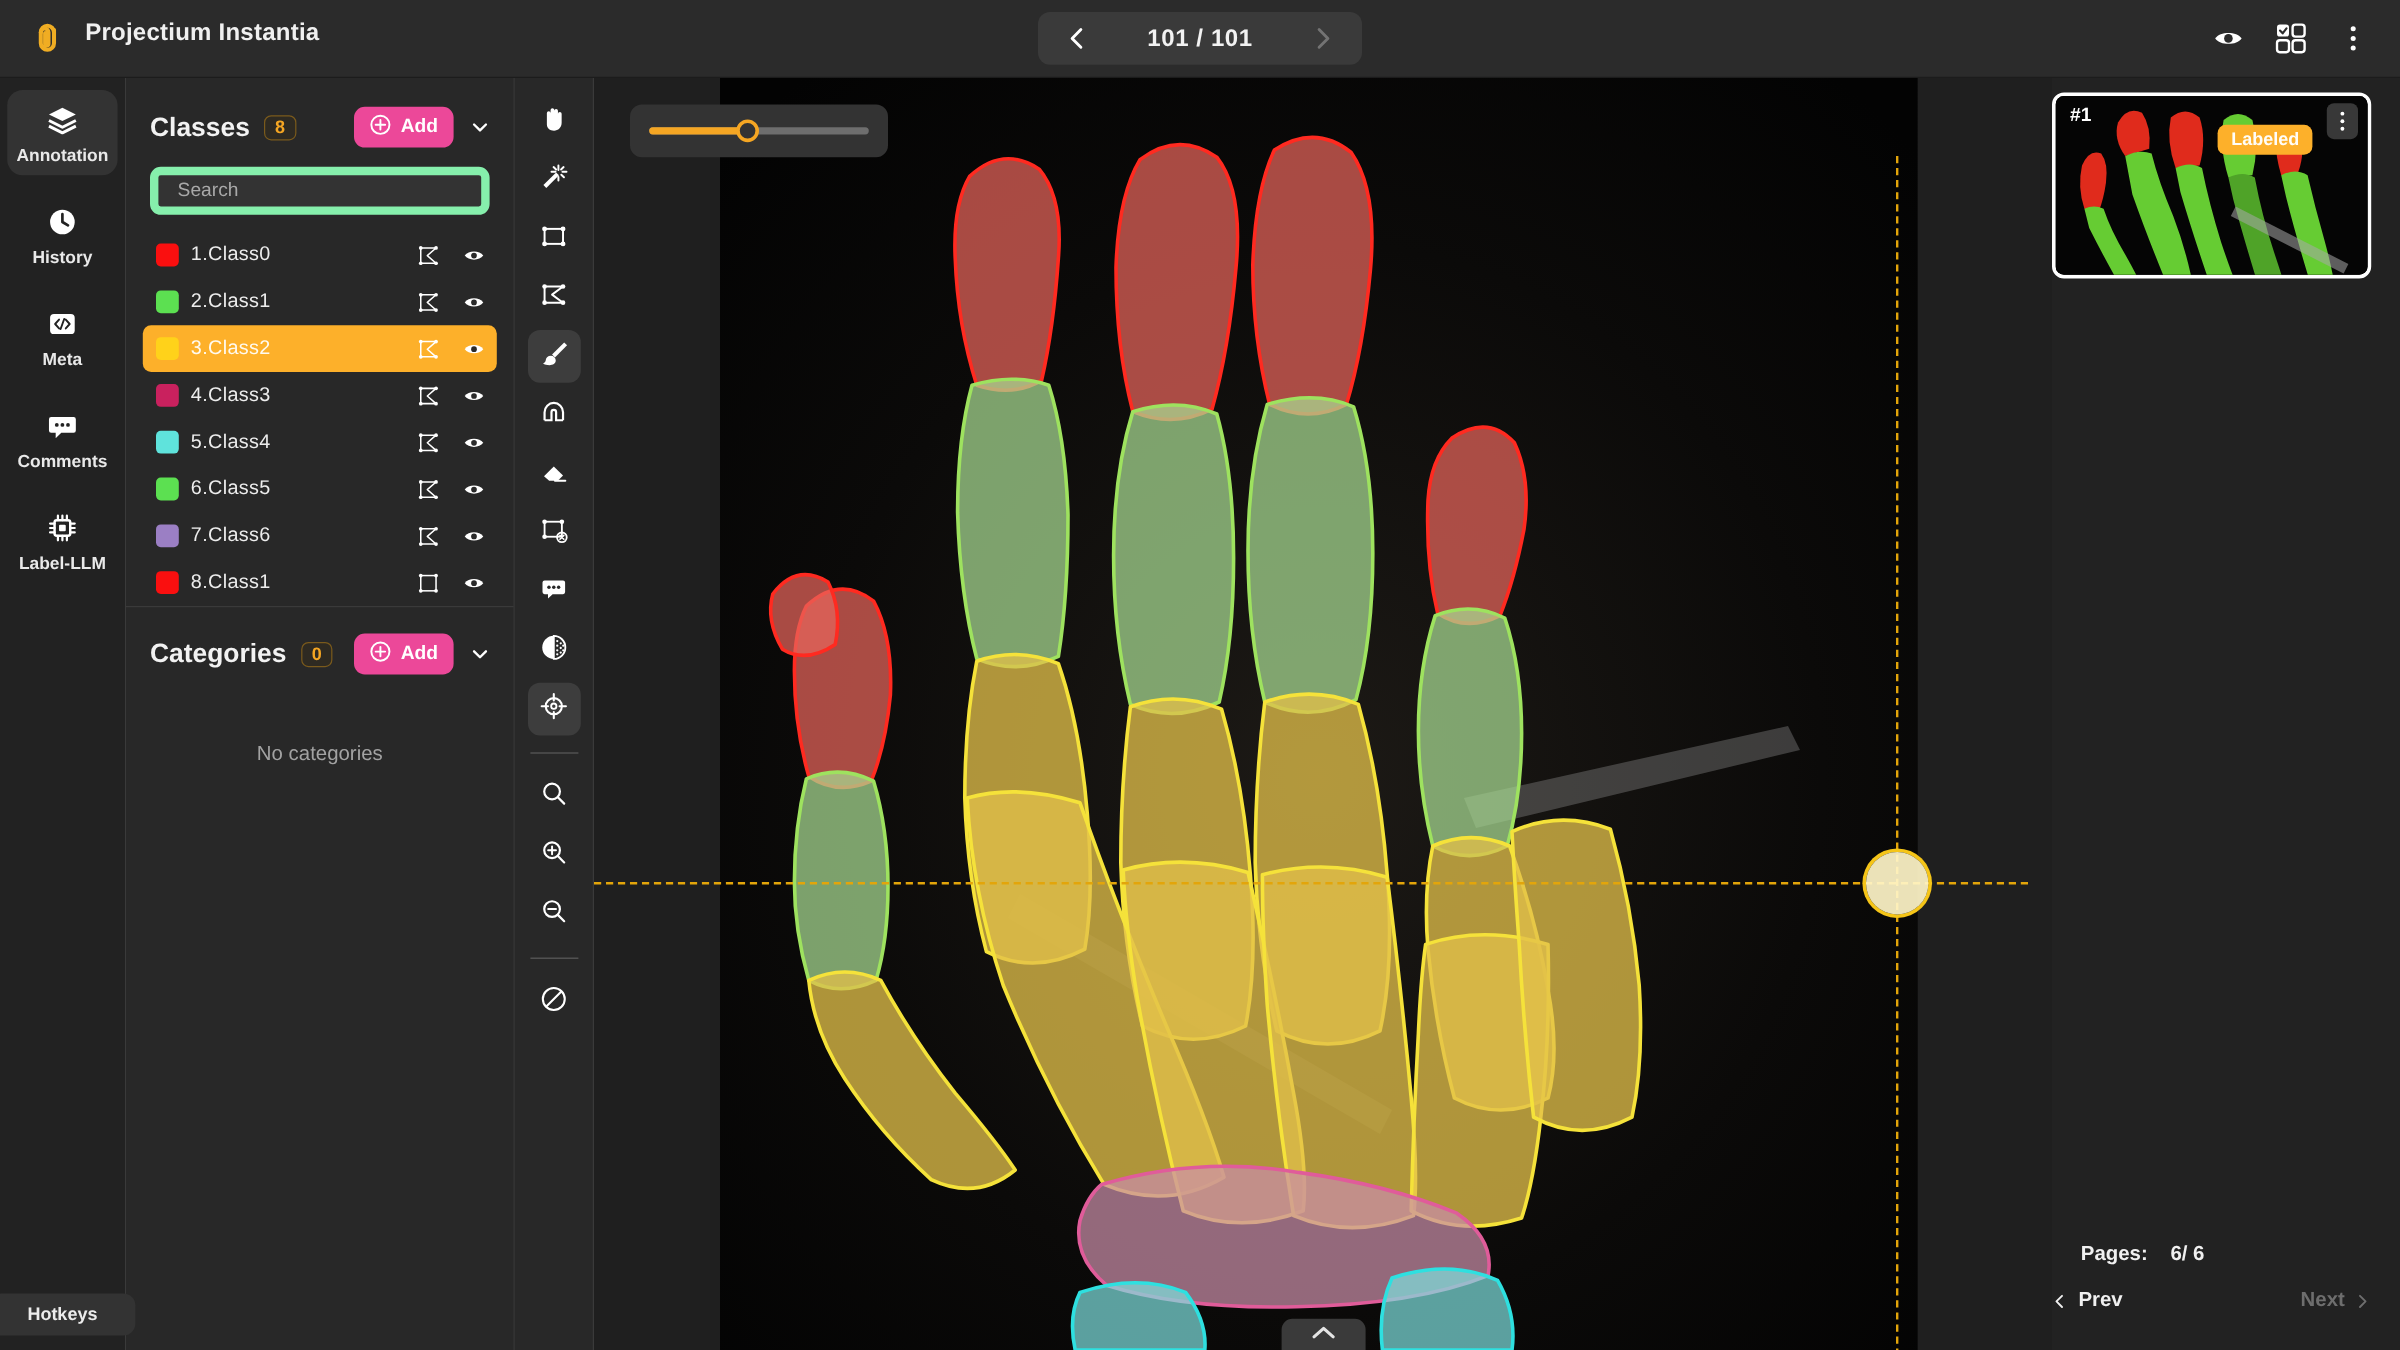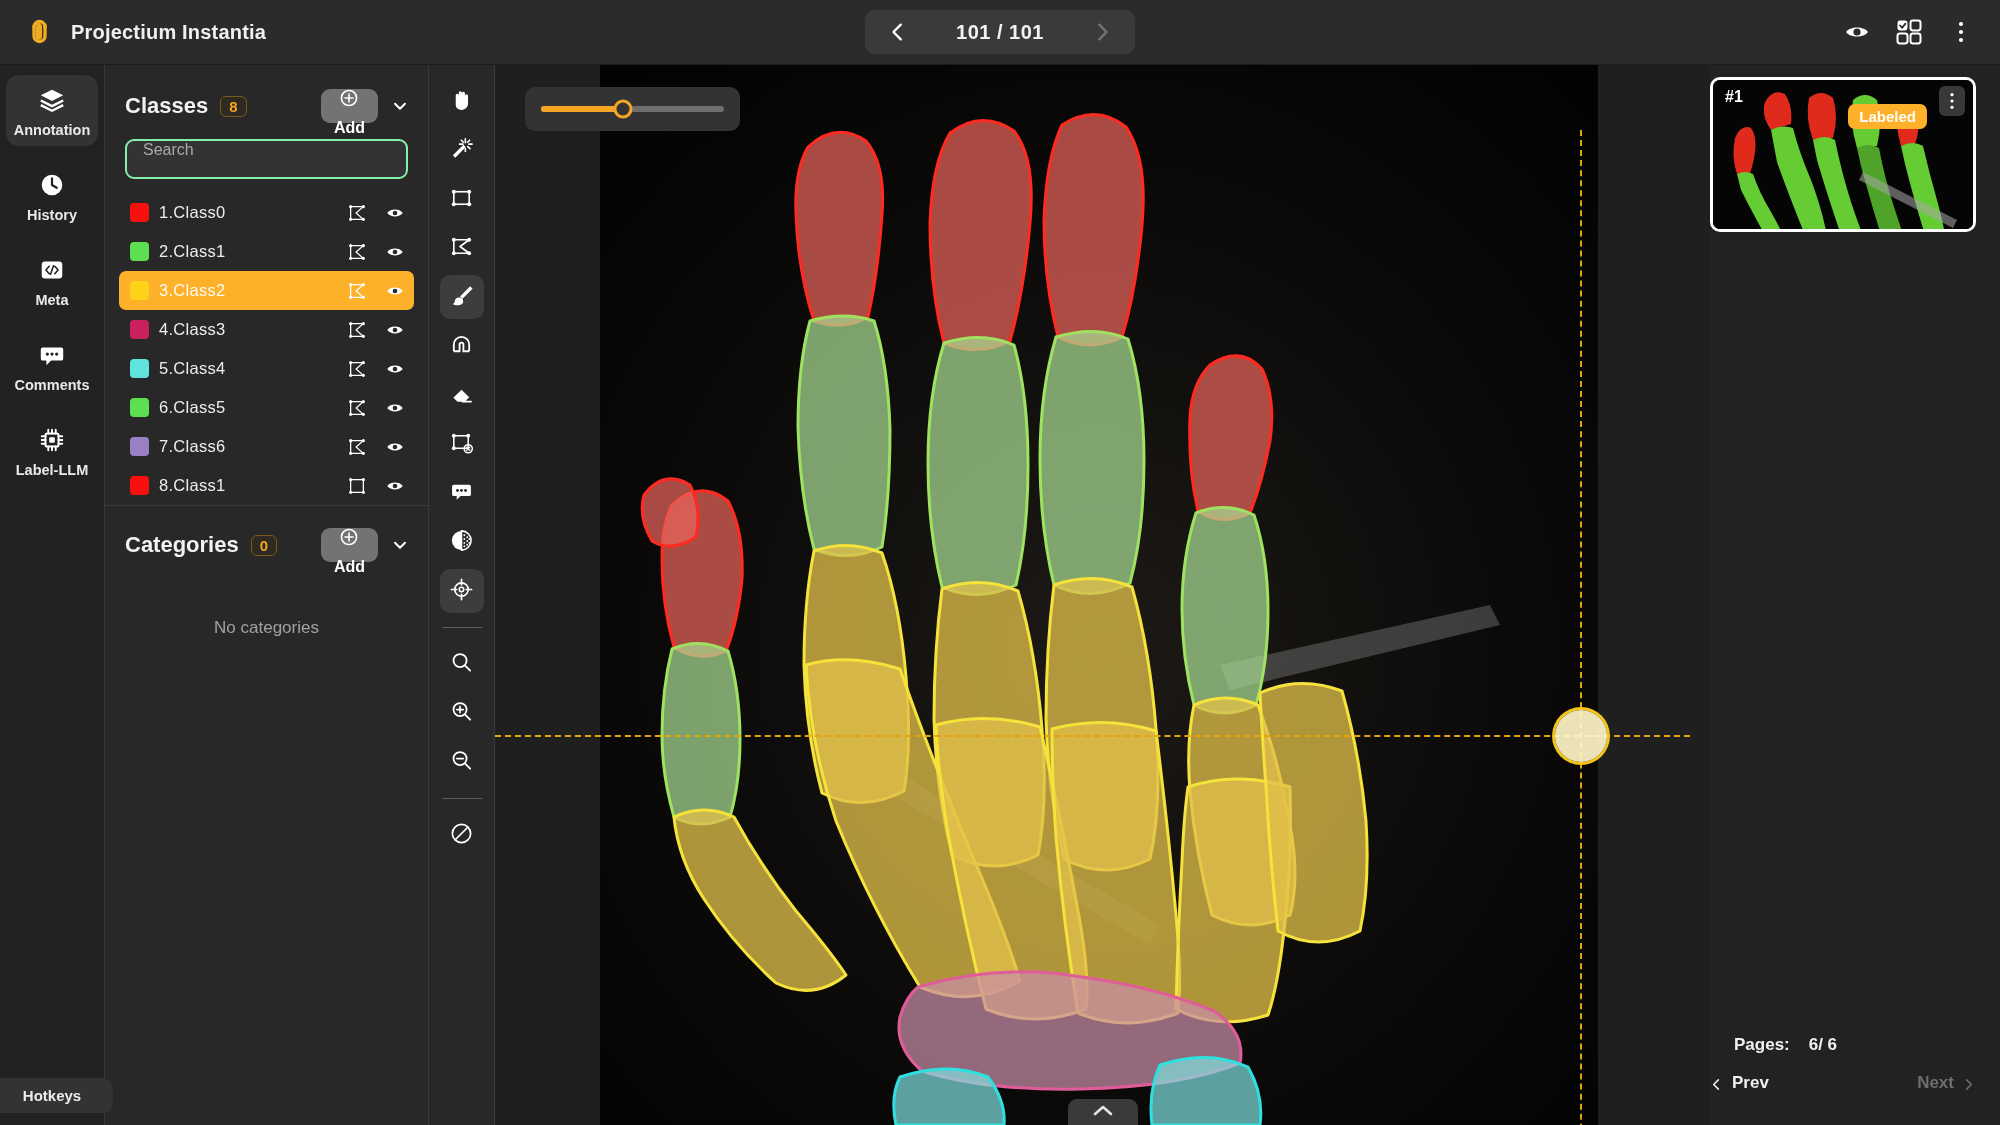--- a/index.html
+++ b/index.html
@@ -12,21 +12,21 @@
   .app { position: relative; width: 2000px; height: 1125px; display: flex; flex-direction: column; }
 
   
   .topbar {
     height: 65px; min-height: 65px;
     background: #2b2b2b;
     display: flex; align-items: center;
     position: relative;
     border-bottom: 1px solid #1c1c1c;
   }
-  .brand { display: flex; align-items: center; gap: 14px; padding-left: 25px; }
+  .brand { display: flex; gap: 14px; padding-left: 25px; }
   .brand-logo { width: 32px; height: 32px; }
   .brand-title { color: #f0f0f0; font-size: 20px; font-weight: bold; letter-spacing: .2px; }
 
   .pager {
     position: absolute; left: 50%; transform: translateX(-50%);
     background: #3a3a3a; border-radius: 10px;
     height: 44px; width: 270px;
     display: flex; align-items: center; justify-content: space-between;
     padding: 0 22px;
   }
@@ -70,31 +70,31 @@
     display: flex; align-items: center; gap: 12px;
     padding: 24px 18px 16px 20px;
   }
   .panel-title { color: #f2f2f2; font-size: 22px; font-weight: bold; }
   .badge {
     color: #f5a623; font-size: 15px; font-weight: bold;
     border: 1px solid #7a5a1c; border-radius: 6px;
     padding: 1px 8px; background: #2e2a22;
   }
   .add-btn {
-    margin-left: auto; background: #737373; border-radius: 9px;
+    margin-left: auto; background: #ec4899; border-radius: 9px;
     height: 34px; padding: 0 13px;
     display: flex; align-items: center; gap: 8px;
-    color: #fff; font-size: 16px; font-weight: bold; flex-direction: column;
+    color: #fff; font-size: 16px; font-weight: bold;
   }
   .caret { width: 20px; height: 20px; display: flex; align-items: center; justify-content: center; }
 
   .search-wrap { padding: 0 20px 14px; }
   .search-box {
-    height: 40px; background: #333333; border: 2px solid #86efac;
-    border-radius: 9px; display: flex; align-items: flex-start; padding: 0 16px;
+    height: 40px; background: #333333; border: 7px solid #86efac;
+    border-radius: 9px; display: flex; align-items: center; padding: 0 16px;
   }
   .search-input {
     background: transparent; border: 0; outline: none;
     color: #e6e6e6; font-size: 16px; font-family: "Liberation Sans", sans-serif; width: 100%;
   }
   .search-input::placeholder { color: #a9a9a9; }
 
   .class-list { flex: 0 0 auto; padding: 0 14px; }
   .class-row {
     height: 39px; display: flex; align-items: center;

